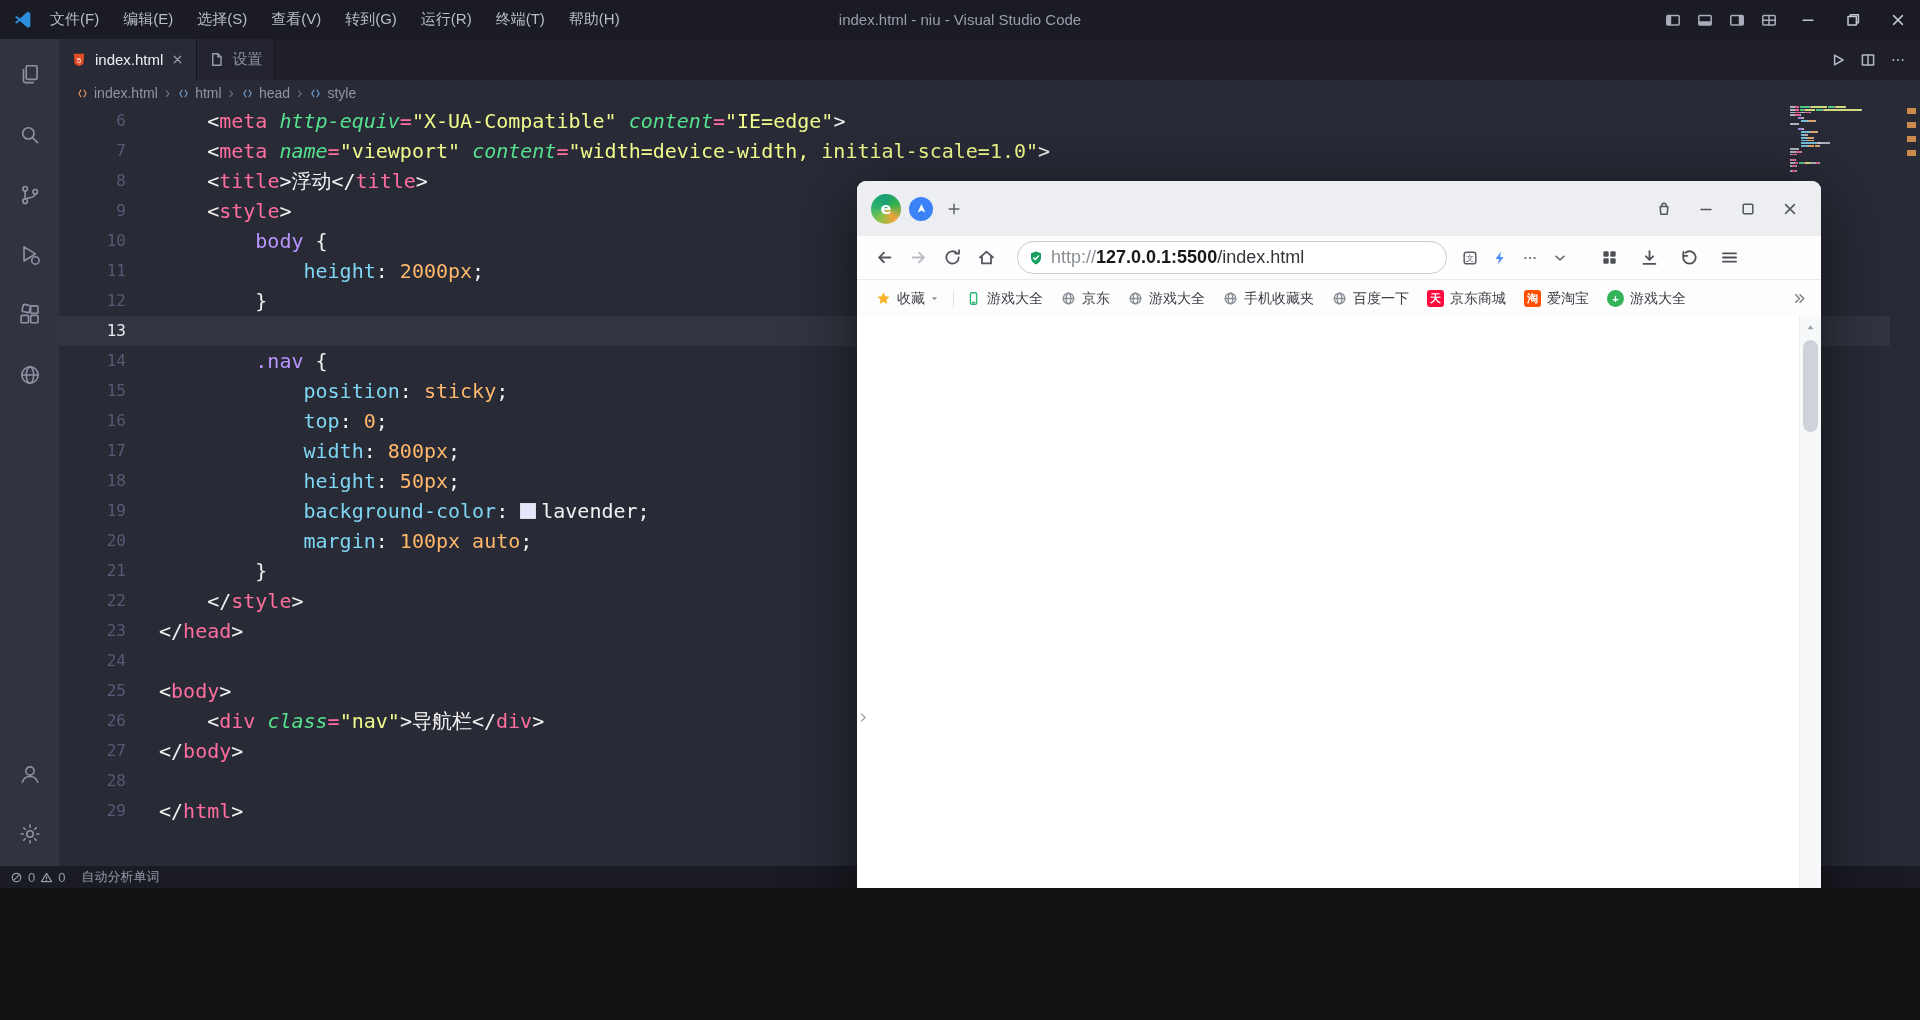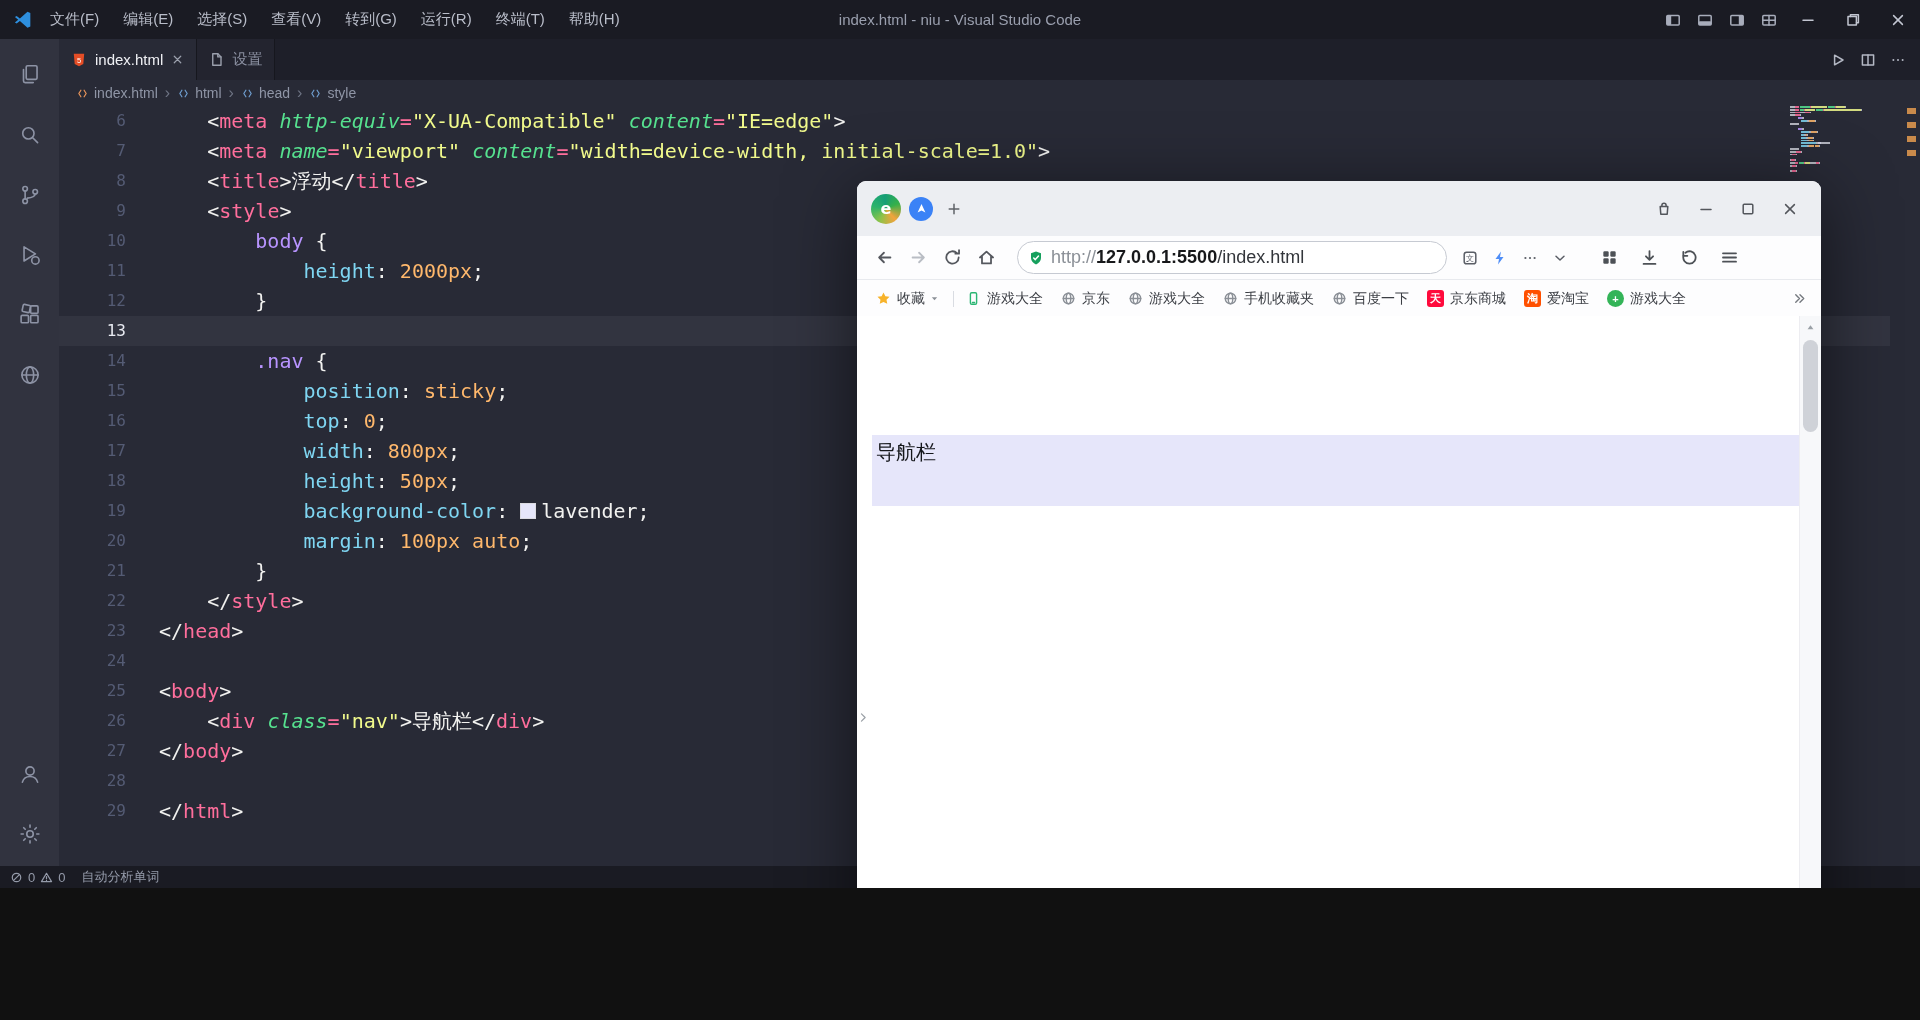--- a/index.html
+++ b/index.html
@@ -690,23 +690,20 @@
           <span class="bm-badge" style="background: rgb(255, 80, 0);">淘</span>
           <span>爱淘宝</span>
         </div>
         <div class="bm-item">
           <span class="bm-badge round" style="background: rgb(52, 180, 88);">+</span>
           <span>游戏大全</span>
         </div>
       </div>
 
     <div class="b-content">
-      <div class="page-navdiv">
-        <span>导航栏</span>
-      </div>
       <span class="side-toggle">
           <svg class="i12" viewBox="0 0 16 16">
             <path d="M5.5 3.5 10 8l-4.5 4.5"></path>
           </svg>
         </span>
     </div>
 
     <div class="b-scroll">
       <span class="b-scroll-up">
           <svg class="i12" viewBox="0 0 16 16">

